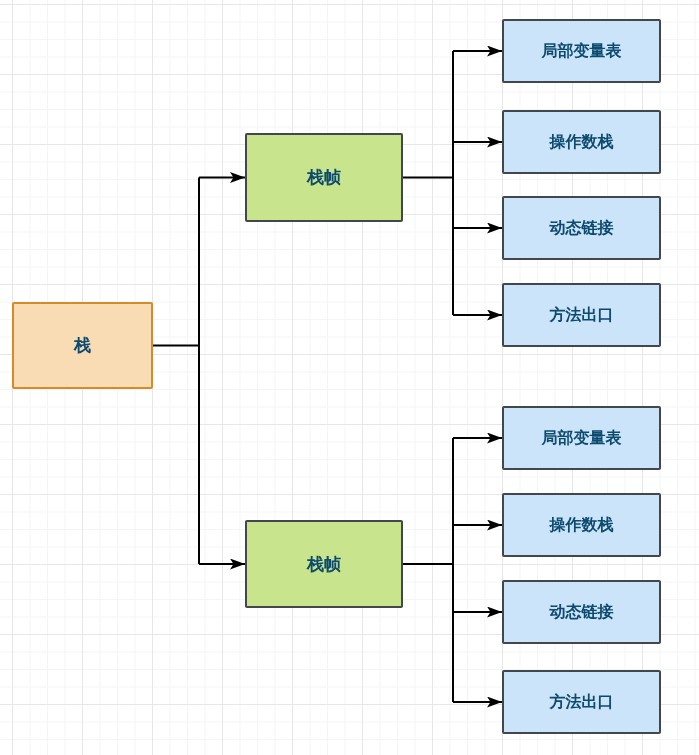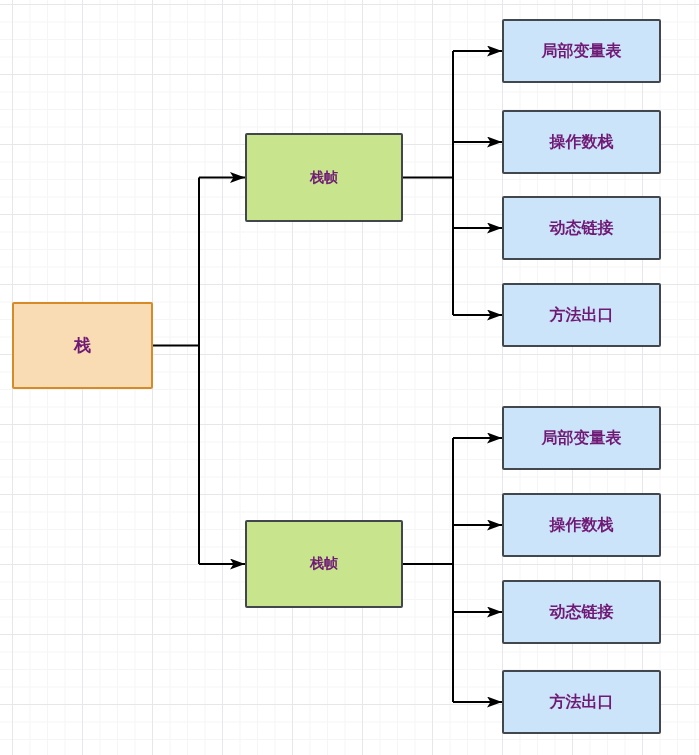--- a/index.html
+++ b/index.html
@@ -29,33 +29,33 @@
     left: 0; top: 0;
     width: 699px; height: 755px;
   }
   .node {
     position: absolute;
     box-sizing: border-box;
     display: flex;
     align-items: center;
     justify-content: center;
     font-weight: bold;
-    color: #701a75;
+    color: #0c4a6e;
     border-radius: 2px;
     text-align: center;
   }
   .node-root {
     background: var(--root-fill, #fadcb4);
     border: 2px solid var(--root-border, #d78b28);
     font-size: 17px;
   }
   .node-frame {
     background: var(--frame-fill, #c8e48d);
     border: 2px solid var(--frame-border, #42474d);
-    font-size: 14px;
+    font-size: 17px;
   }
   .node-child {
     background: var(--child-fill, #cce4fa);
     border: 2px solid var(--child-border, #42474d);
     font-size: 16px;
   }
 </style>
 </head>
 <body>
 

